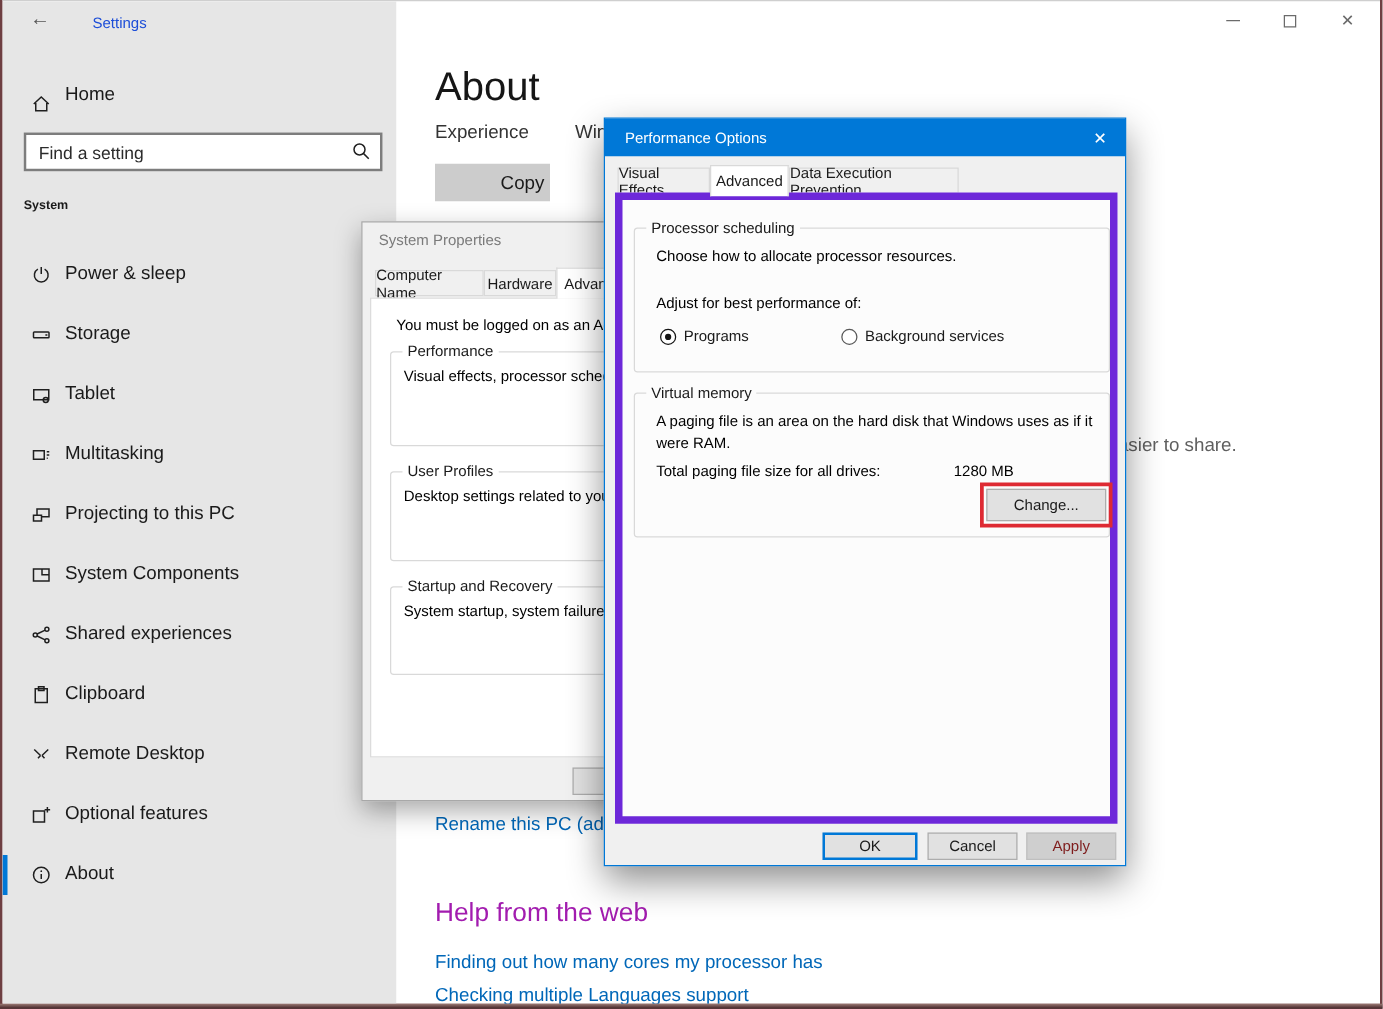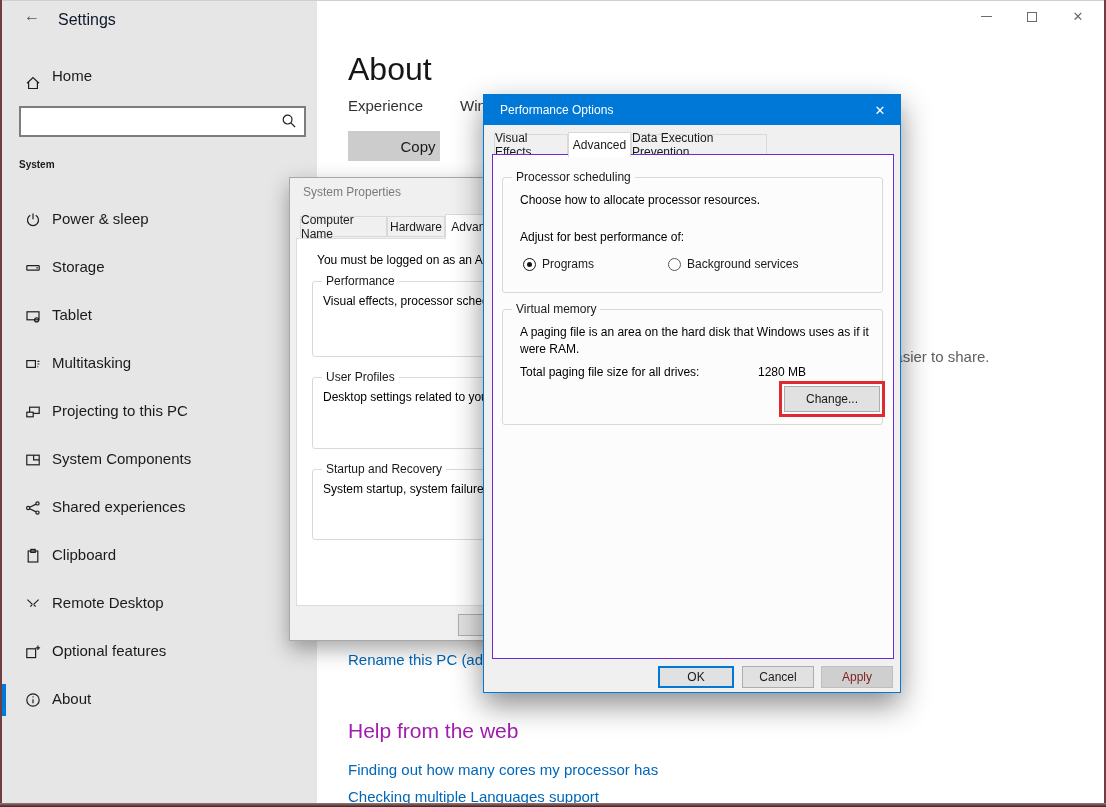--- a/index.html
+++ b/index.html
@@ -8,21 +8,21 @@
   #stage { position:absolute; inset:0; }
 
   
   .win { position:absolute; left:2px; top:0; right:2px; bottom:4px; background:#fff;
          border-top:1px solid #cfcfcf; overflow:hidden; }
   .edge-bottom { position:absolute; left:0; right:0; bottom:0; height:4px;
          background:linear-gradient(#9b7a74,#402024); }
 
   .sidebar { position:absolute; left:0; top:0; width:315px; height:100%; background:#e6e6e6; }
   .back { position:absolute; left:22px; top:6px; font-size:16px; color:#555; cursor:pointer; }
-  .apptitle { position:absolute; left:56px; top:10px; font-size:16px; color:#0f172a; }
+  .apptitle { position:absolute; left:72px; top:10px; font-size:12px; color:#1d4ed8; }
 
   .winctl { position:absolute; top:0; right:3px; display:flex; }
   .winctl .cbtn { width:46px; height:31px; display:flex; align-items:center; justify-content:center; }
   .ic-min { width:11px; height:1px; background:#6b6b6b; display:block; }
   .ic-max { width:10px; height:10px; border:1px solid #6b6b6b; display:block; }
   .ic-close { font-size:13px; color:#6b6b6b; line-height:1; }
 
   .home-row { position:absolute; left:0; top:58px; width:100%; height:36px; }
   .home-row .nav-icon { left:23px; top:10px; }
   .home-row .nav-label { position:absolute; left:50px; top:8px; font-size:15px; }
@@ -82,21 +82,21 @@
   
   .perf { left:481px; top:93px; width:418px; height:599px; border:1px solid #0078d7;
          box-shadow:0 12px 28px rgba(0,0,0,.45); z-index:10; }
   .perf .tbar { position:absolute; left:0; top:0; width:100%; height:30px; background:#0078d7; }
   .perf .dtitle { position:absolute; left:16px; top:0; height:30px; line-height:30px;
          font-size:12px; color:#fff; }
   .perf .dclose { position:absolute; right:0; top:0; width:40px; height:30px; display:flex;
          align-items:center; justify-content:center; color:#fff; font-size:13px; cursor:pointer; }
   .perf .tab { top:39px; }
   .perf .tabpage { position:absolute; left:8px; top:59px; width:402px; height:505px;
-         background:#fcfcfc; border:1px solid #6d28d9; z-index:2; }
+         background:#fcfcfc; border:6px solid #6d28d9; z-index:2; }
   .perf .groupbox .grouplabel { background:#fcfcfc; }
 
   .radio { position:absolute; width:13px; height:13px; border:1px solid #595959; border-radius:50%;
          background:#fff; }
   .radio.on { border:1px solid #141414; }
   .radio.on::after { content:""; position:absolute; left:3px; top:3px; width:5px; height:5px;
          border-radius:50%; background:#141414; }
   .radlab { position:absolute; font-size:12px; white-space:nowrap; }
 
   .hl-red { position:absolute; left:276px; top:71px; border:3px solid #de2a33; padding:2px; }
@@ -122,20 +122,21 @@
       <div class="home-row nav-item">
         <span class="nav-icon">
           <svg class="glyph" viewBox="0 0 16 16">
               <path d="M2 8.2 8 2.6l6 5.6M3.6 7.3v6.2h8.8V7.3"></path>
             </svg>
         </span>
         <span class="nav-label">Home</span>
       </div>
 
       <div class="searchbox">
+        <input placeholder="Find a setting" style="">
         <span class="search-glyph">
           <svg class="glyph" viewBox="0 0 16 16">
               <circle cx="6.6" cy="6.6" r="4.4"></circle>
               <path d="M9.9 9.9 14 14"></path>
             </svg>
         </span>
       </div>
 
       <div class="section-h">System</div>
 

